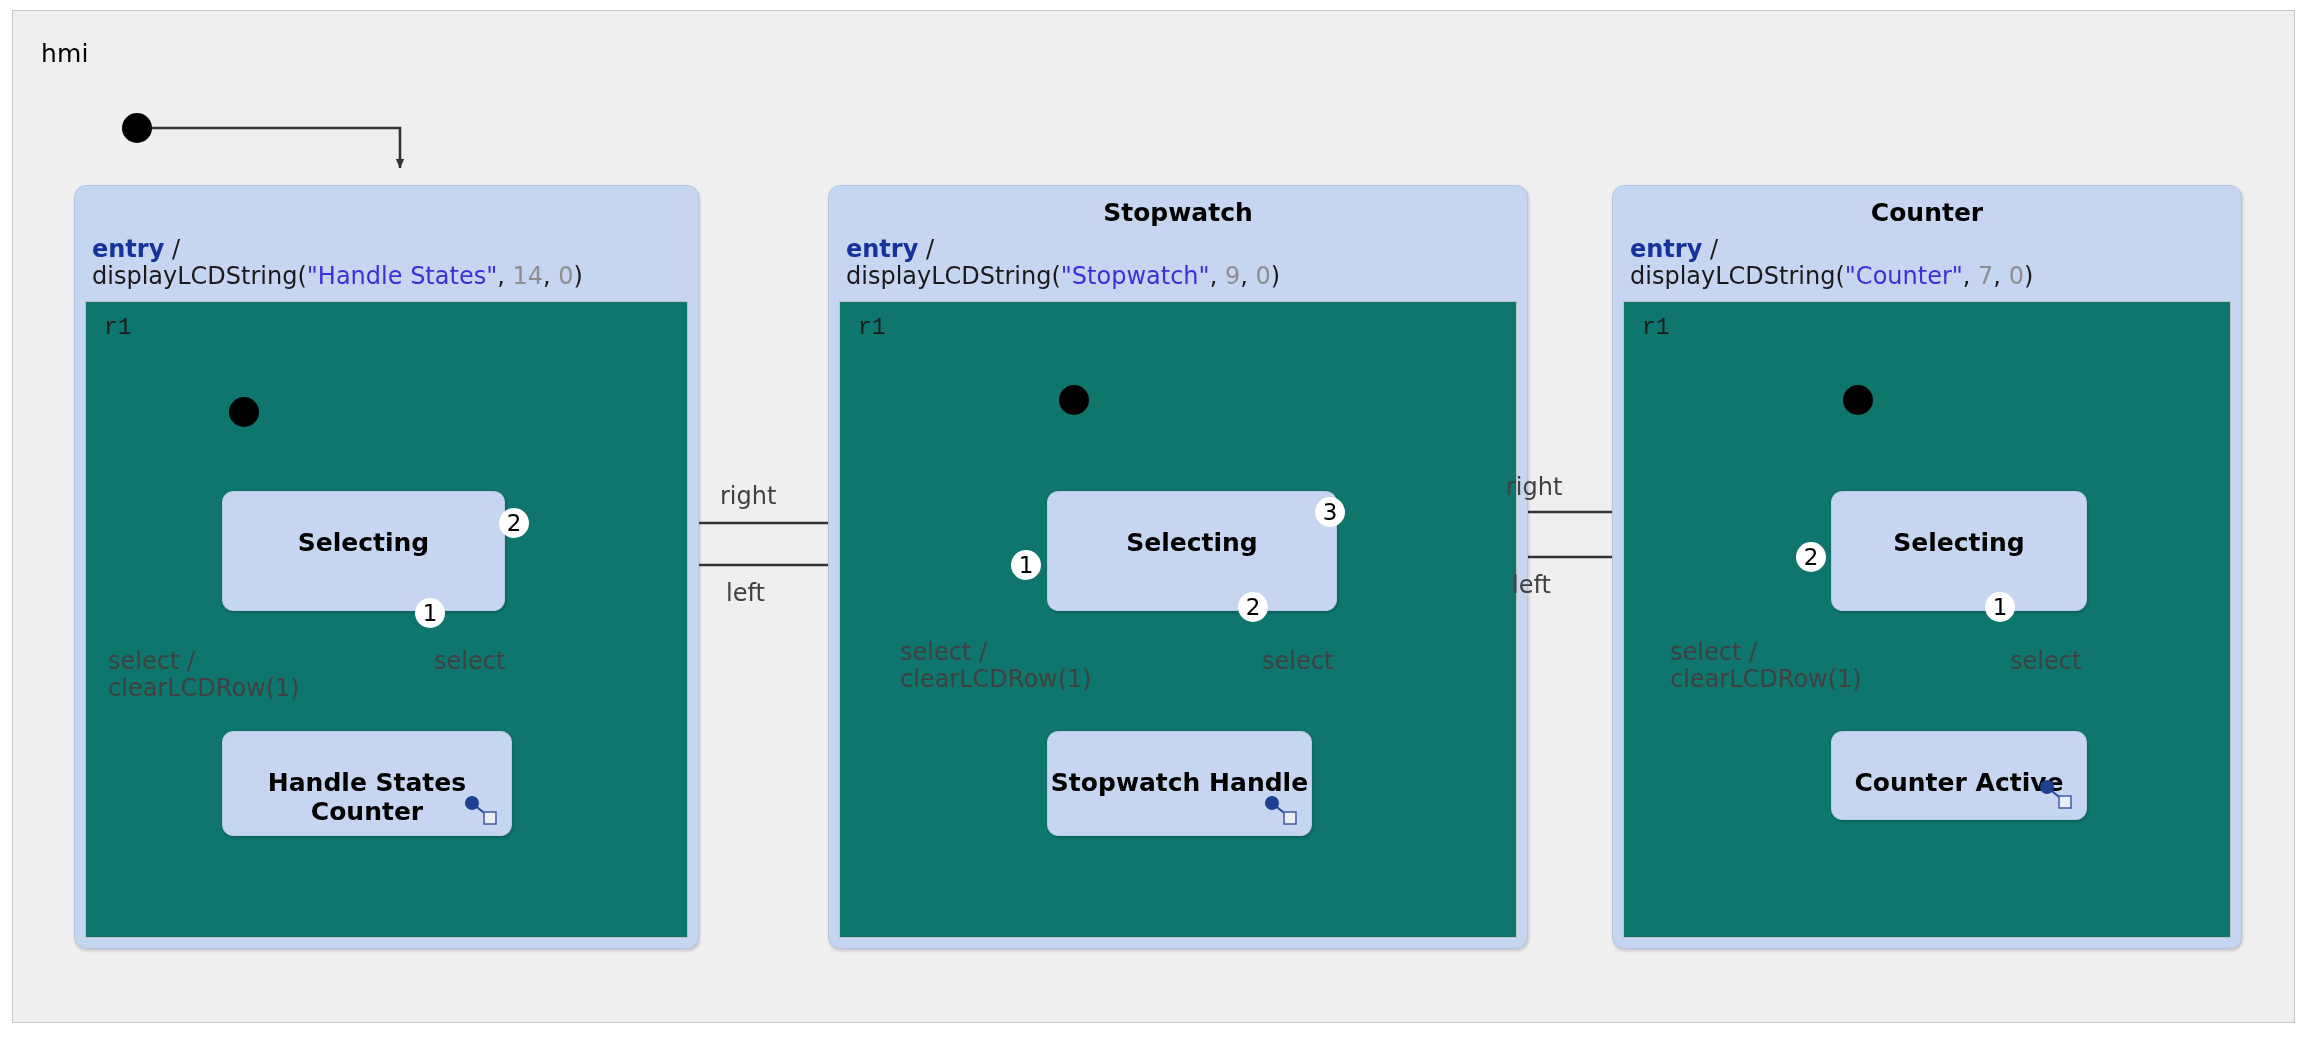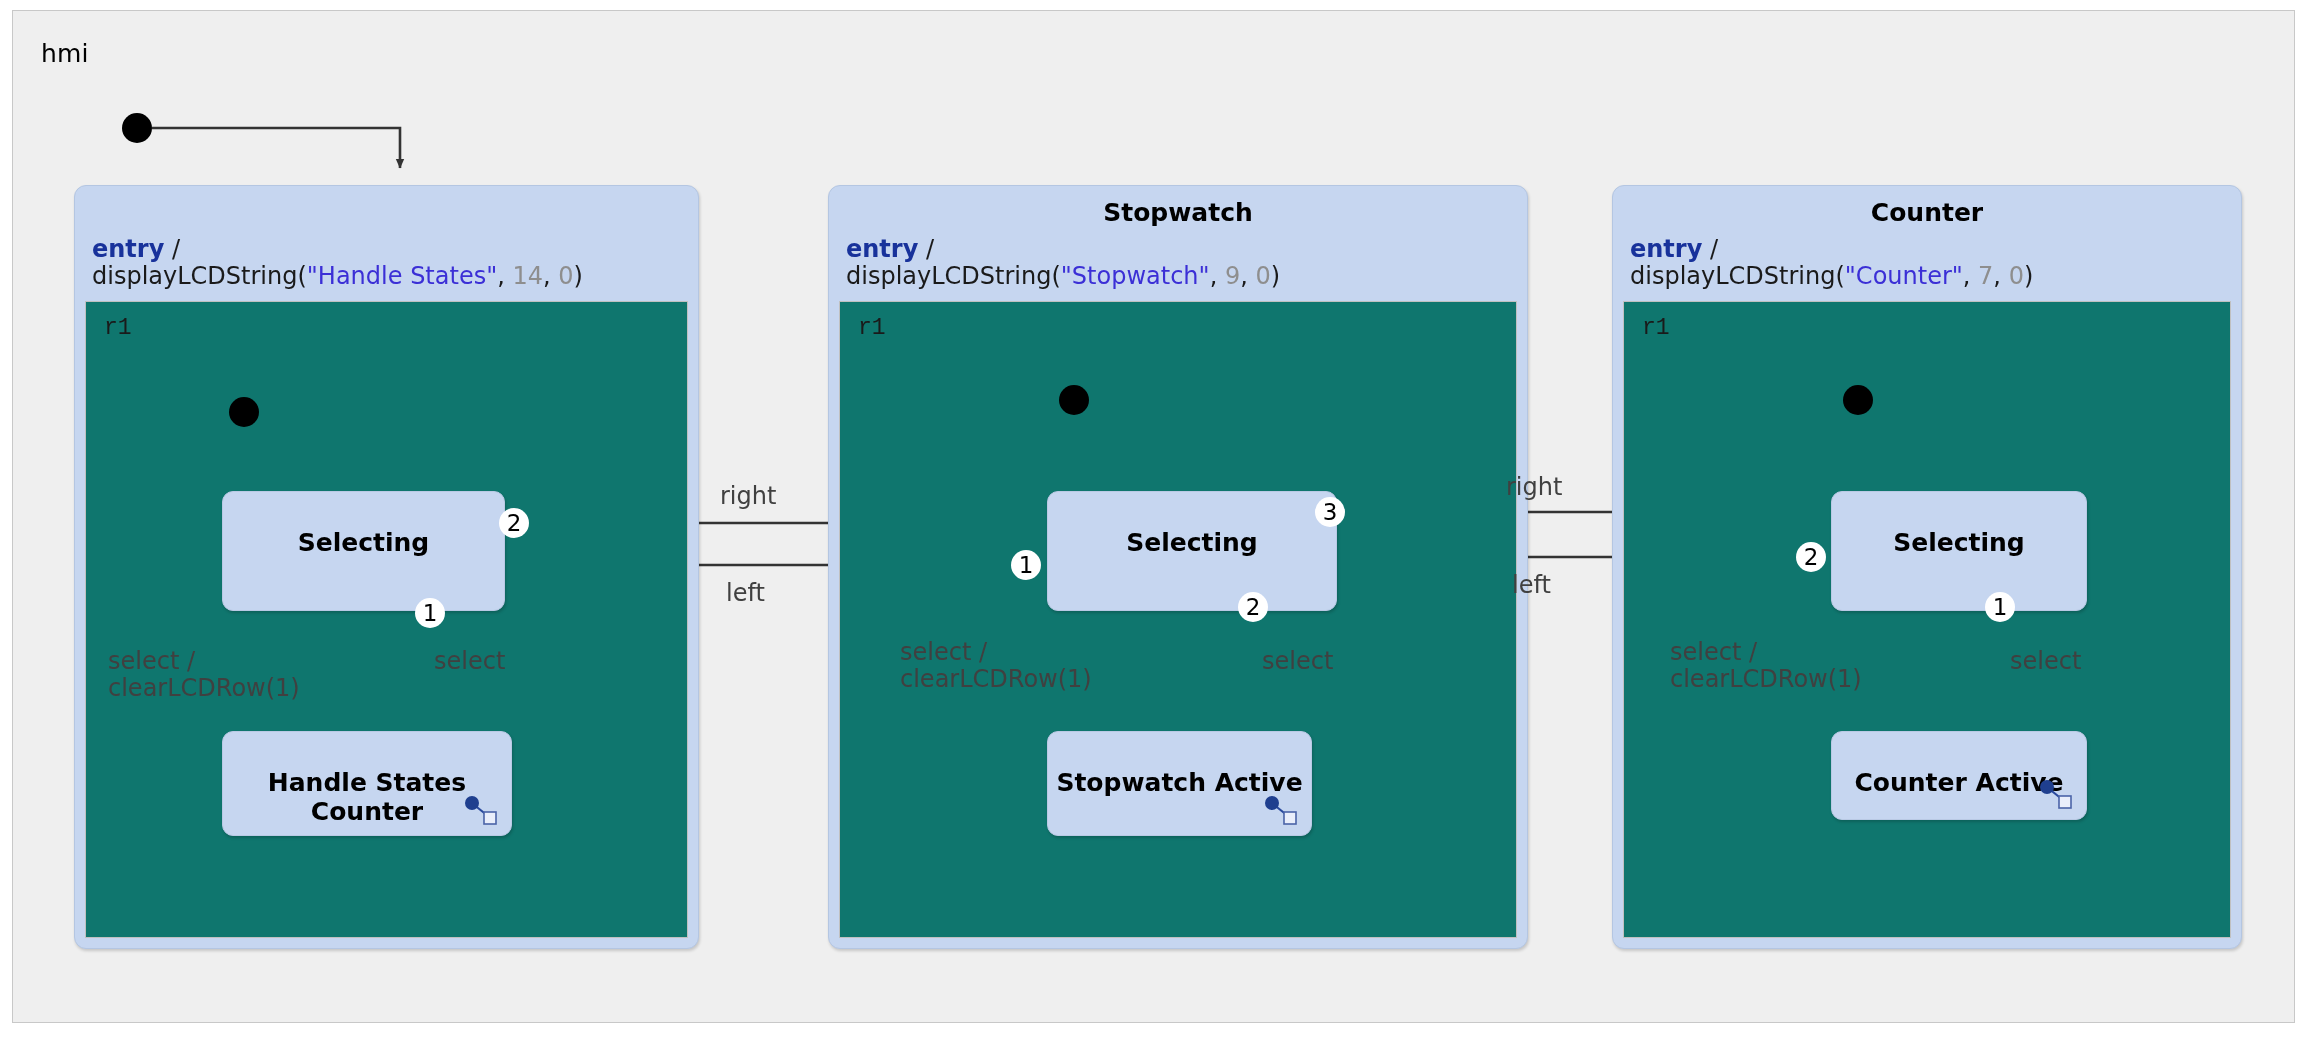--- a/index.html
+++ b/index.html
@@ -186,21 +186,21 @@
       <span class="region-label">r1</span>
     </div>
 
     <div class="init-node" style="left:230px;top:199px;"></div>
 
     <div class="state" style="left:218px;top:305px;width:290px;height:120px;">
       <div class="state-name">Selecting</div>
     </div>
 
     <div class="state" style="left:218px;top:545px;width:265px;height:105px;">
-      <div class="state-name">Stopwatch Active</div>
+      <div class="state-name">Stopwatch Handle</div>
       <svg class="submachine-icon" viewBox="0 0 36 30">
         <line x1="10" y1="9" x2="25" y2="21" stroke="#2a4a9e" stroke-width="2.2"></line>
         <circle cx="9" cy="8" r="7" fill="#1f3f8f"></circle>
         <rect x="21" y="17" width="12" height="12" fill="#e9eefb" stroke="#4a63a8" stroke-width="1.6"></rect>
       </svg>
     </div>
   </div>
 
   <div class="tlabel" style="left:900px;top:639px;">
     <span>select /</span><br>

